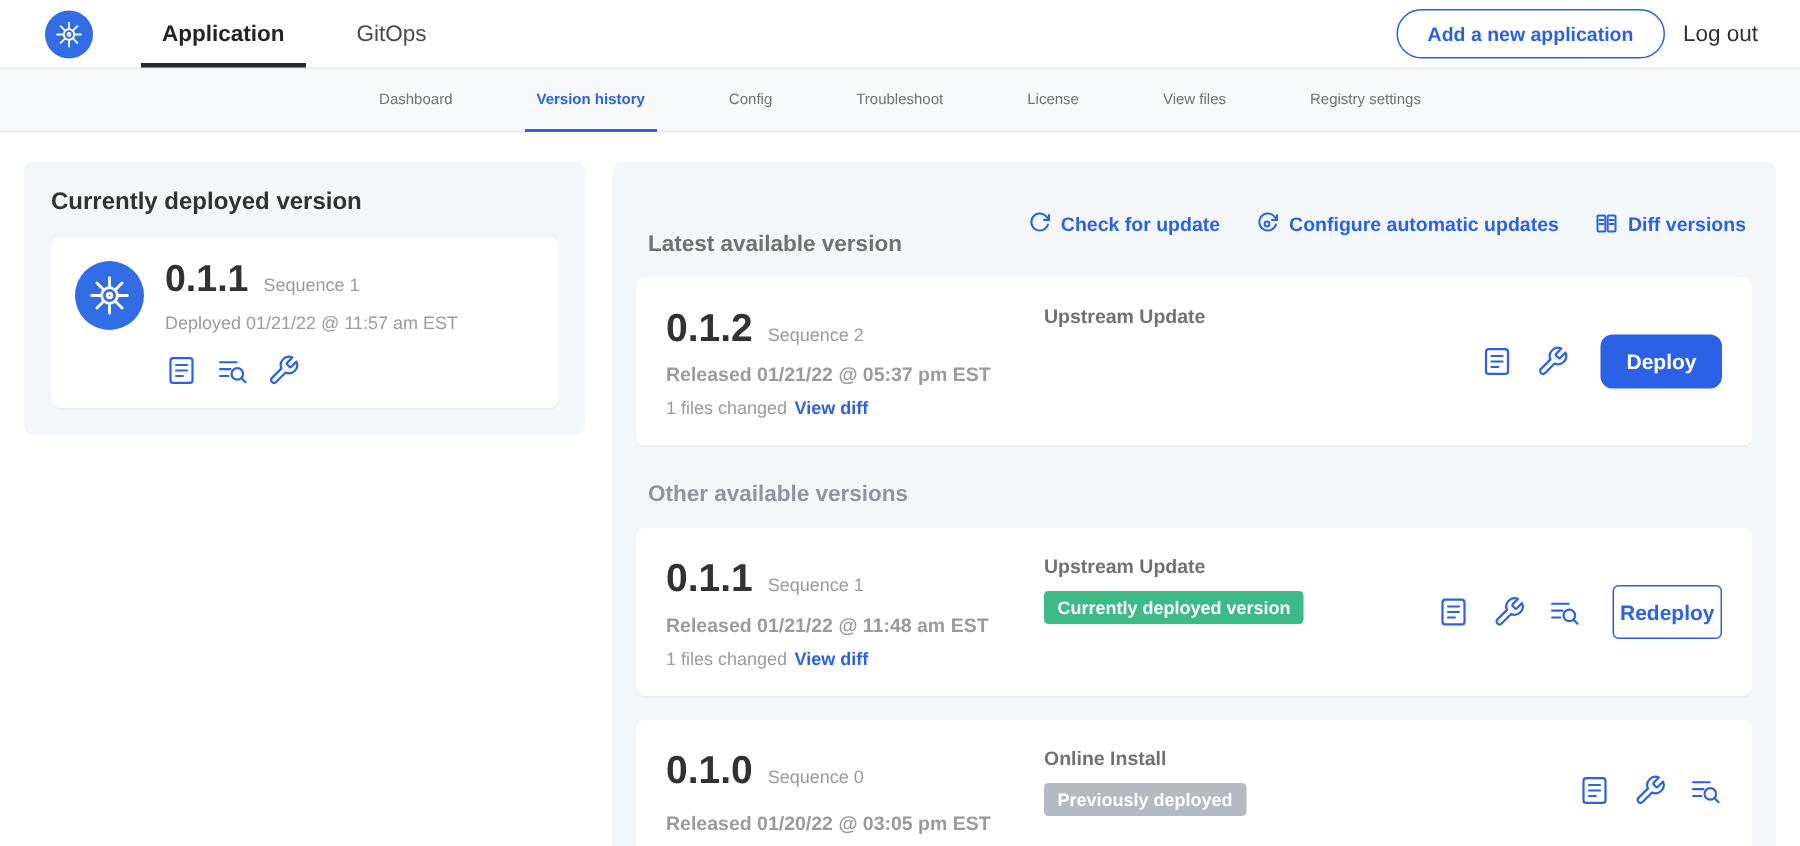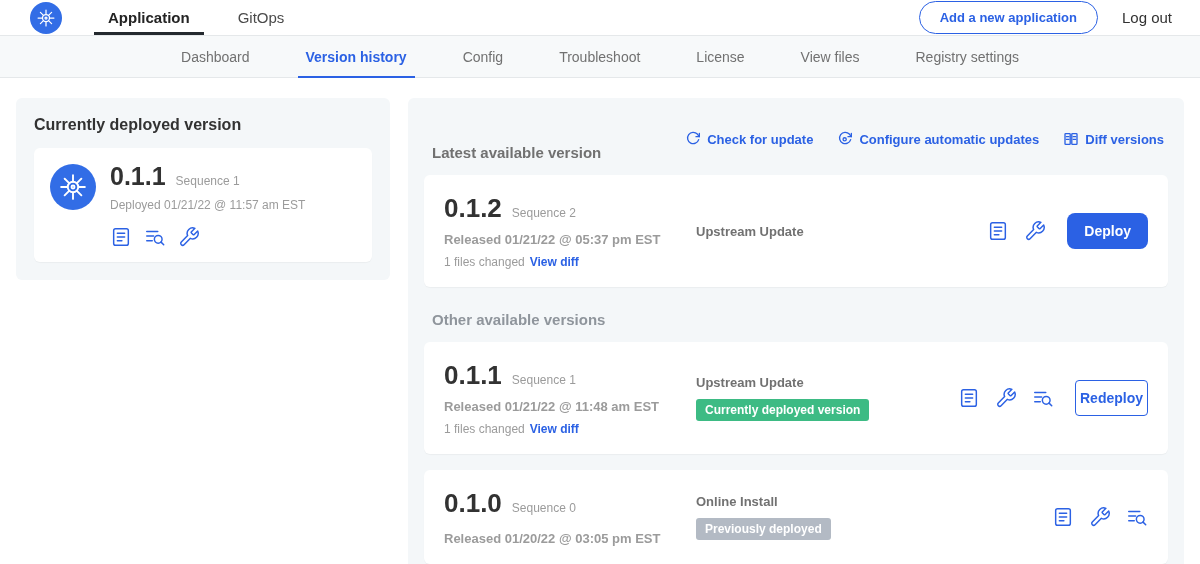--- a/index.html
+++ b/index.html
@@ -5,21 +5,21 @@
   * { margin:0; padding:0; box-sizing:border-box; }
   html,body { width:1200px; height:564px; overflow:hidden; }
   body {
     font-family:"Liberation Sans", sans-serif;
     background:#ffffff;
     color:#323232;
   }
 
   
   .topbar {
-    height:36px;
+    height:46px;
     display:flex;
     align-items:center;
     border-bottom:1px solid #e5e8ea;
     padding:0 28px 0 30px;
     background:#fff;
   }
   .logo-circle {
     width:32px; height:32px; border-radius:50%;
     background:#326de6;
     display:flex; align-items:center; justify-content:center;
@@ -30,36 +30,36 @@
     display:flex; align-items:center;
     padding:0 24px;
     font-size:15px; color:#4a4a4a;
     position:relative; cursor:pointer;
   }
   .top-tab.active { font-weight:bold; color:#242424; }
   .top-tab.active::after {
     content:""; position:absolute; left:10px; right:10px; bottom:0;
     height:3px; background:#24292e;
   }
-  .topbar-right { margin-left:auto; display:flex; align-items:center; gap:24px; }
+  .topbar-right { margin-left:auto; display:flex; align-items:center; gap:12px; }
   .add-app-btn {
     border:1px solid #2b61e4; color:#2b61e4; background:#fff;
     font-family:inherit; font-weight:bold; font-size:13px;
     padding:8px 20px; border-radius:18px; cursor:pointer;
   }
   .logout { font-size:15px; color:#323232; cursor:pointer; }
 
   
   .subnav {
     height:42px; background:#f7f9fa;
     border-bottom:1px solid #e5e8ea;
     display:flex; align-items:stretch; justify-content:center;
   }
   .subnav-item {
-    padding:0 28px; font-size:14px; color:#717171;
+    padding:0 28px; font-size:10px; color:#717171;
     display:flex; align-items:center; position:relative; cursor:pointer;
   }
   .subnav-item.active { color:#2b61e4; font-weight:bold; }
   .subnav-item.active::after {
     content:""; position:absolute; left:20px; right:20px; bottom:-1px;
     height:2px; background:#2b61e4;
   }
 
   
   .main { display:flex; align-items:flex-start; gap:18px; padding:20px 16px; }
@@ -89,21 +89,21 @@
   
   .rp-header { display:flex; align-items:center; margin:2px 4px 14px 8px; }
   .rp-title { font-size:15px; font-weight:bold; color:#717171;margin-top:28px; }
   .rp-actions { margin-left:auto; display:flex; gap:24px; }
   .action-link {
     display:flex; align-items:flex-end; gap:6px;
     font-size:13px; font-weight:bold; color:#2b61e4; cursor:pointer;
   }
   .version-card {
     background:#fff; border-radius:6px; padding:18px 20px;
-    display:flex; align-items:center;
+    display:flex; 
     box-shadow:0 1px 1px rgba(0,0,0,0.04);
     margin-bottom:16px; min-height:92px;
   }
   .v-info { flex:0 0 252px; }
   .v-line1 { display:flex; align-items:baseline; gap:10px; }
   .v-number { font-size:26px; font-weight:bold; color:#323232; }
   .v-seq { font-size:12px; color:#9b9b9b; }
   .v-released { font-size:13px; font-weight:600; color:#9b9b9b; margin-top:8px; }
   .v-files { font-size:12px; color:#9b9b9b; margin-top:8px; }
   .view-diff { color:#2b61e4; font-weight:bold; margin-left:5px; cursor:pointer; text-decoration:none; }

